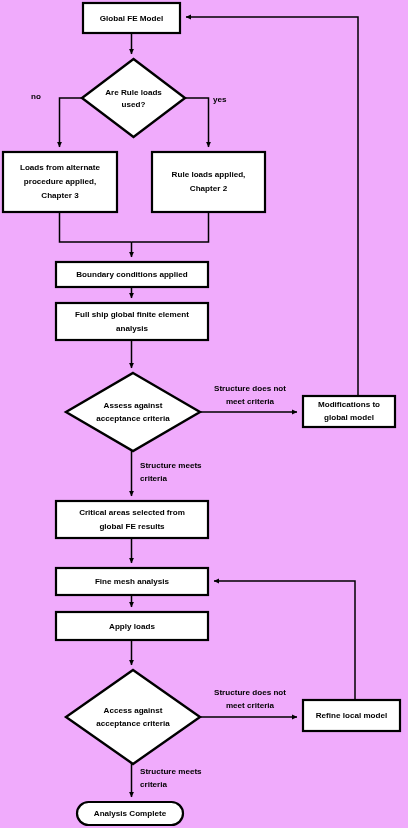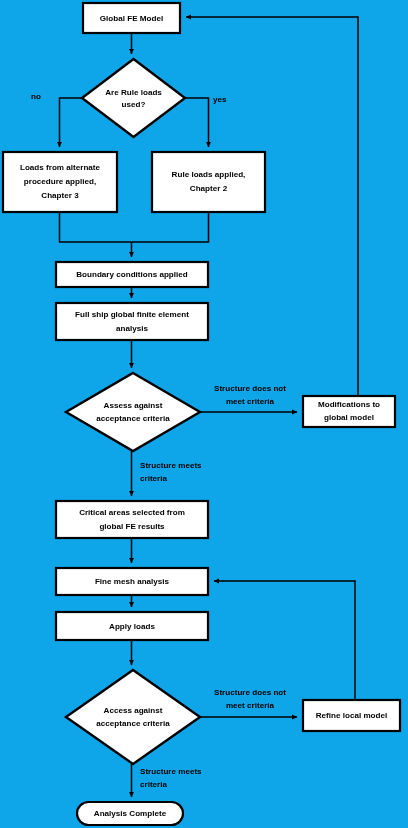--- a/index.html
+++ b/index.html
@@ -7,21 +7,21 @@
     padding: 0;
     background: #ffffff;
   }
   body {
     font-family: "Liberation Sans", sans-serif;
   }
   #flowchart-root {
     position: relative;
     width: 408px;
     height: 828px;
-    background: #0ea5e9;
+    background: #f0abfc;
     overflow: hidden;
   }
   #flow-svg {
     position: absolute;
     left: 0;
     top: 0;
     width: 408px;
     height: 828px;
   }
   .node-text {

